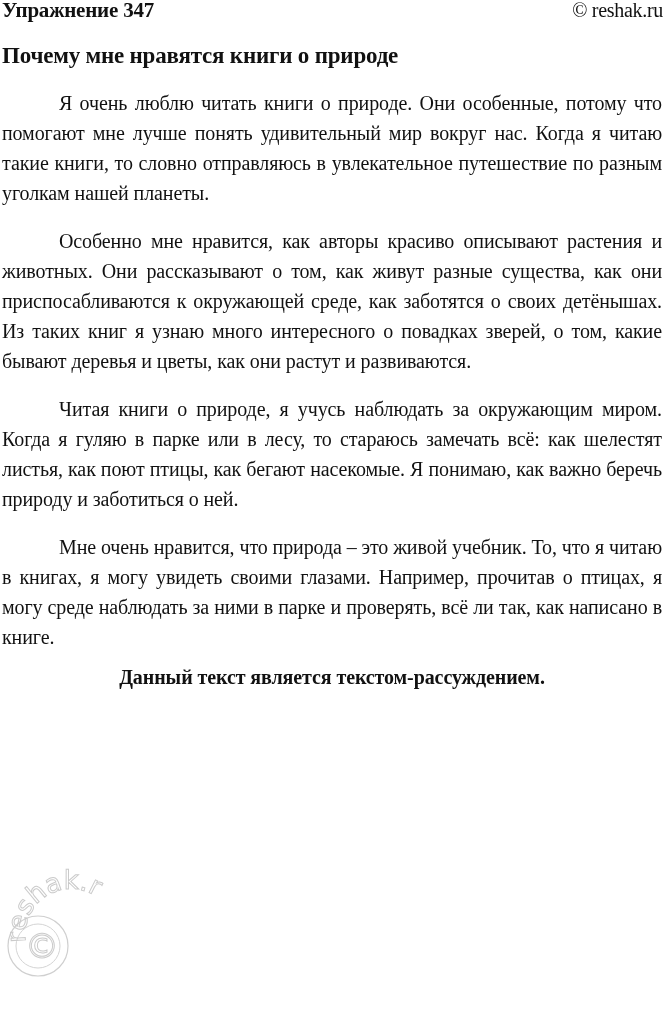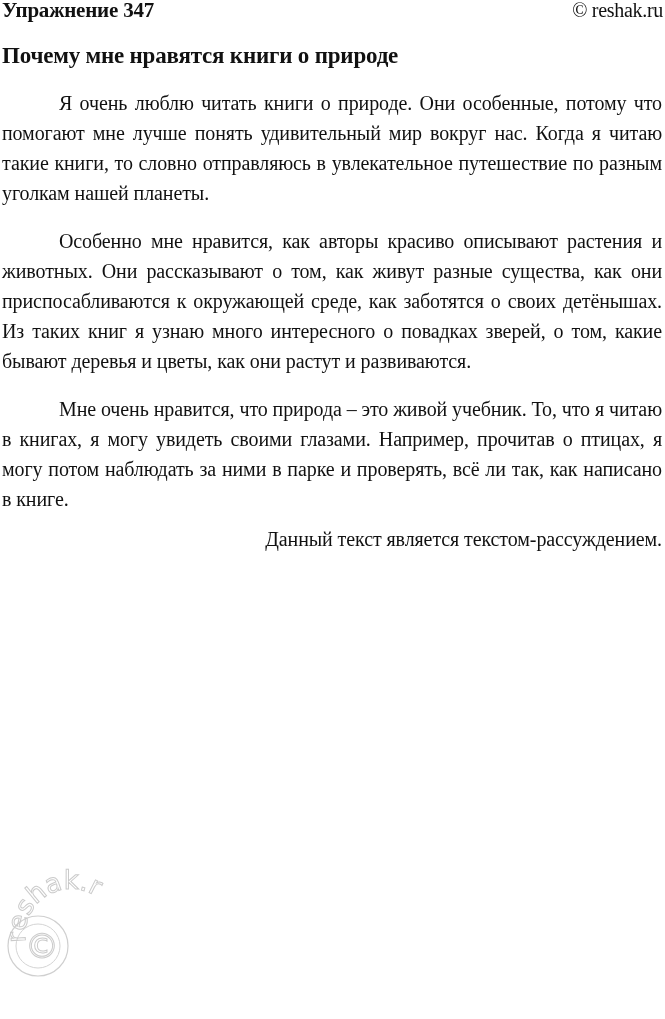--- a/index.html
+++ b/index.html
@@ -56,21 +56,22 @@
       margin: 0 0 18px 0;
       font-size: 20px;
       line-height: 30px;
       text-align: justify;
       text-indent: 57px;
       letter-spacing: -0.1px;
     }
     .essay p.conclusion {
       text-indent: 0;
       margin-top: -8px;
-      text-align: right;
+      text-align: center;
+      font-weight: bold;
     }
     .watermark {
       position: absolute;
       left: 0px;
       top: 858px;
       width: 130px;
       height: 125px;
       pointer-events: none;
       opacity: 0.55;
     }
@@ -81,21 +82,22 @@
 <div class="header">
   <span class="exercise-title">Упражнение 347</span>
   <span class="copyright">© reshak.ru</span>
 </div>
 
 <h1 class="essay-title">Почему мне нравятся книги о природе</h1>
 
 <div class="essay">
   <p>Я очень люблю читать книги о природе. Они особенные, потому что помогают мне лучше понять удивительный мир вокруг нас. Когда я читаю такие книги, то словно отправляюсь в увлекательное путешествие по разным уголкам нашей планеты.</p>
   <p>Особенно мне нравится, как авторы красиво описывают растения и животных. Они рассказывают о том, как живут разные существа, как они приспосабливаются к окружающей среде, как заботятся о своих детёнышах. Из таких книг я узнаю много интересного о повадках зверей, о том, какие бывают деревья и цветы, как они растут и развиваются.</p>
-  <p>Мне очень нравится, что природа – это живой учебник. То, что я читаю в книгах, я могу увидеть своими глазами. Например, прочитав о птицах, я могу потом наблюдать за ними в парке и проверять, всё ли так, как написано в книге.</p>
+  <p>Читая книги о природе, я учусь наблюдать за окружающим миром. Когда я гуляю в парке или в лесу, то стараюсь замечать всё: как шелестят листья, как поют птицы, как бегают насекомые. Я понимаю, как важно беречь природу и заботиться о ней.</p>
+  <p>Мне очень нравится, что природа – это живой учебник. То, что я читаю в книгах, я могу увидеть своими глазами. Например, прочитав о птицах, я могу среде наблюдать за ними в парке и проверять, всё ли так, как написано в книге.</p>
   <p class="conclusion">Данный текст является текстом-рассуждением.</p>
 </div>
 
 <div class="watermark">
   <svg width="130" height="125" viewBox="0 0 130 125">
     <defs>
       <path id="wm-arc" d="M 22 78 A 46 46 0 0 1 104 50" fill="none"></path>
     </defs>
     <circle cx="38" cy="88" r="30" fill="none" stroke="#a8a8a8" stroke-width="1.2"></circle>
     <circle cx="38" cy="88" r="22" fill="none" stroke="#b0b0b0" stroke-width="1"></circle>

